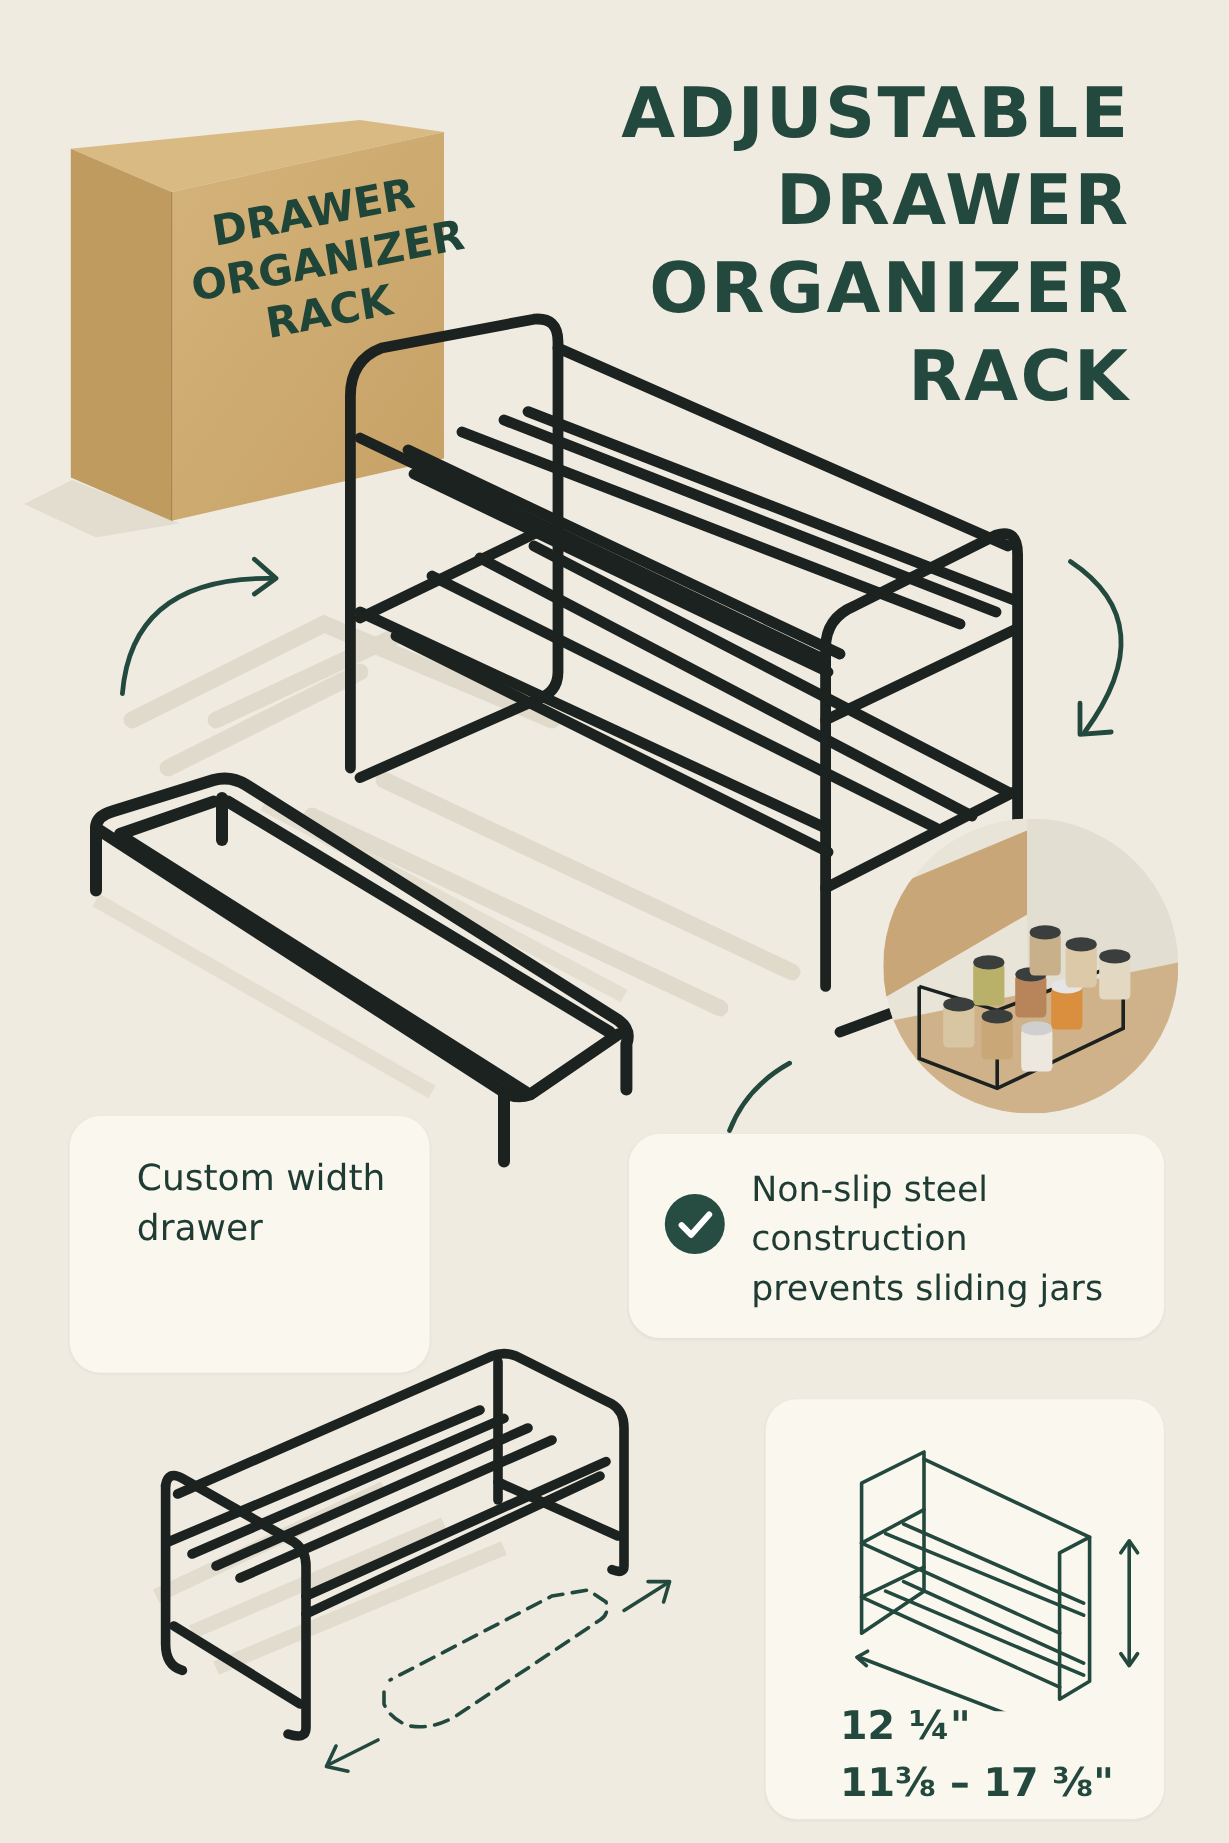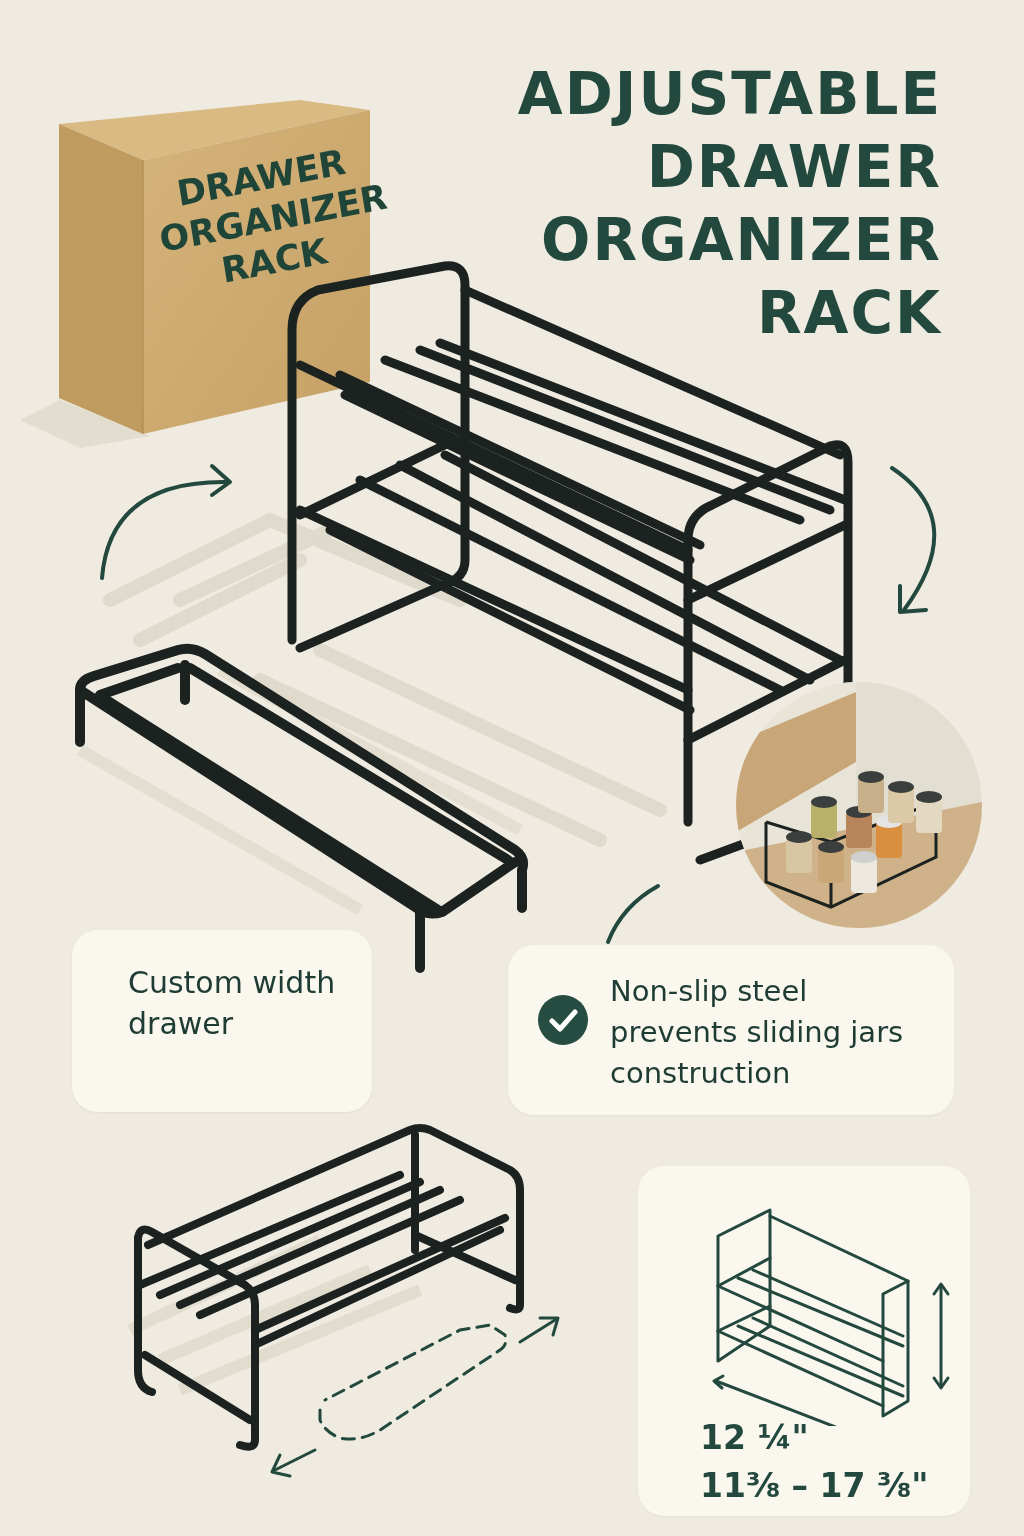--- a/index.html
+++ b/index.html
@@ -20,22 +20,22 @@
     left: 150px; top: 178px; width: 220px;
     transform: rotate(-11deg) skewX(-2deg);
     transform-origin: left top;
     color: #1f4538; font-weight: 700; font-size: 35px; line-height: 42px;
     text-align: center; font-family: "DejaVu Sans", sans-serif;
   }
   .card {
     background: #faf7ef; border-radius: 26px;
     box-shadow: 0 1px 3px rgba(0,0,0,0.05);
   }
-  .card1 { left: 72px; top: 930px; width: 300px; height: 182px; }
-  .card2 { left: 508px; top: 945px; width: 446px; height: 170px; }
+  .card1 { left: 58px; top: 930px; width: 300px; height: 214px; }
+  .card2 { left: 524px; top: 945px; width: 446px; height: 170px; }
   .card3 { left: 638px; top: 1166px; width: 332px; height: 350px; }
   .feat-text {
     color: #1e3c33; font-size: 31px; line-height: 41px;
     font-family: "DejaVu Sans", sans-serif; letter-spacing: 0;
   }
   .card1 .feat-text { position: absolute; left: 56px; top: 32px; font-size: 30px; }
   .card2 .feat-text { position: absolute; left: 102px; top: 26px; font-size: 29px; }
   .check {
     position: absolute; left: 30px; top: 50px; width: 50px; height: 50px;
     border-radius: 50%; background: #274d42;
@@ -188,22 +188,22 @@
 </div>
 
 <div class="abs card card2">
   <div class="check">
     <svg width="50" height="50" viewBox="0 0 50 50">
       <path d="M14,26 L22,34 L37,17" fill="none" stroke="#ffffff" stroke-width="5" stroke-linecap="round" stroke-linejoin="round"></path>
     </svg>
   </div>
   <div class="feat-text">
     <div>Non-slip steel</div>
+    <div>construction</div>
     <div>prevents sliding jars</div>
-    <div>construction</div>
   </div>
 </div>
 
 <svg class="abs" style="left:120px;top:1120px" width="460" height="380" viewBox="0 0 460 380">
   <g fill="none" stroke="#dcd6c6" stroke-width="12" opacity="0.7">
     <path d="M10,210 L200,120"></path>
     <path d="M40,240 L250,150"></path>
     <path d="M60,270 L300,170"></path>
   </g>
   <g fill="none" stroke="#1b221f" stroke-width="8" stroke-linecap="round" stroke-linejoin="round">

